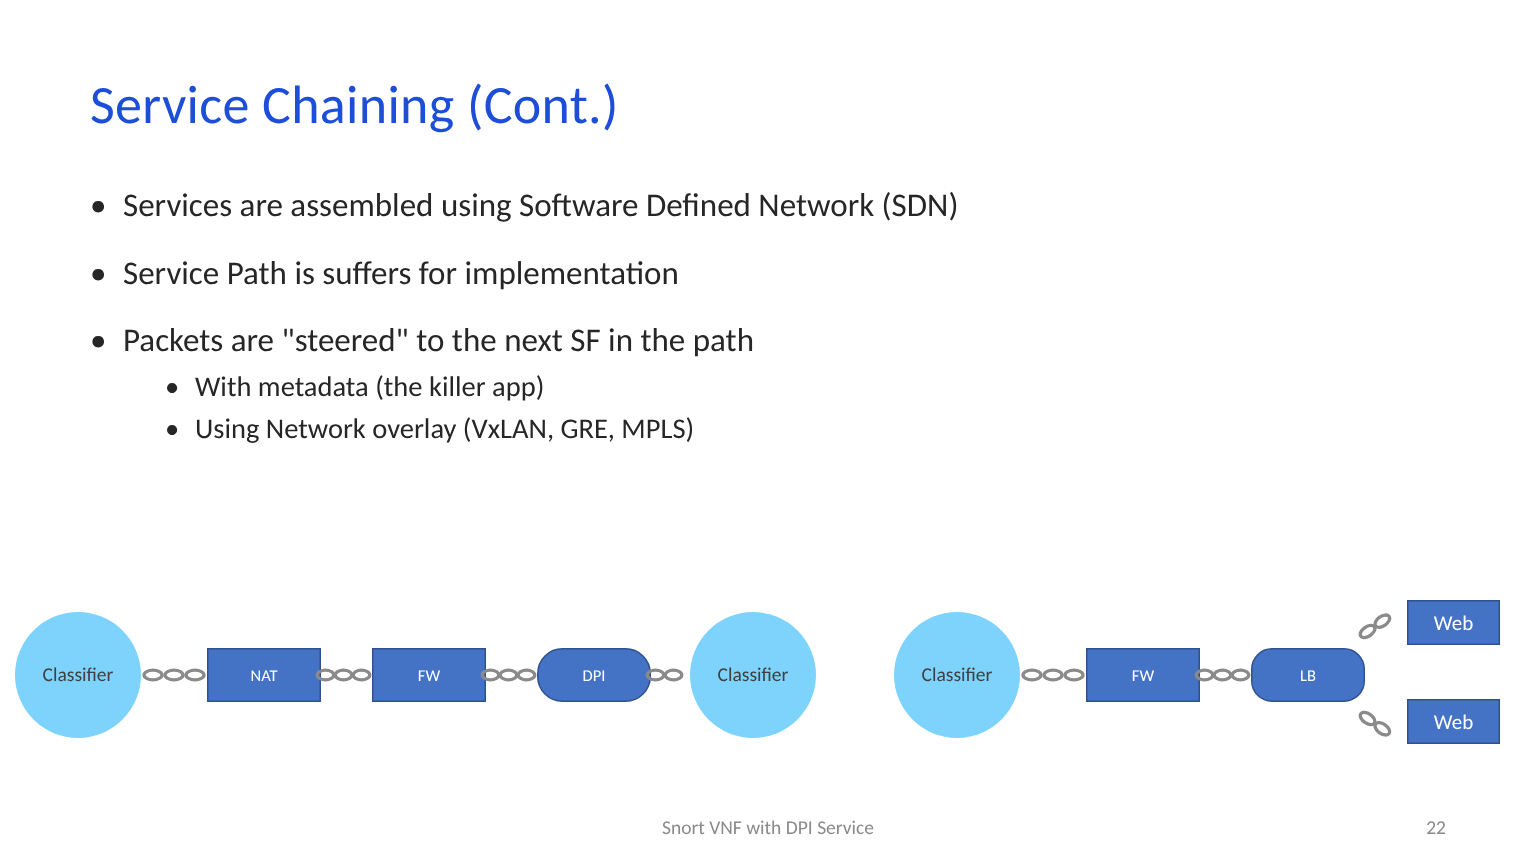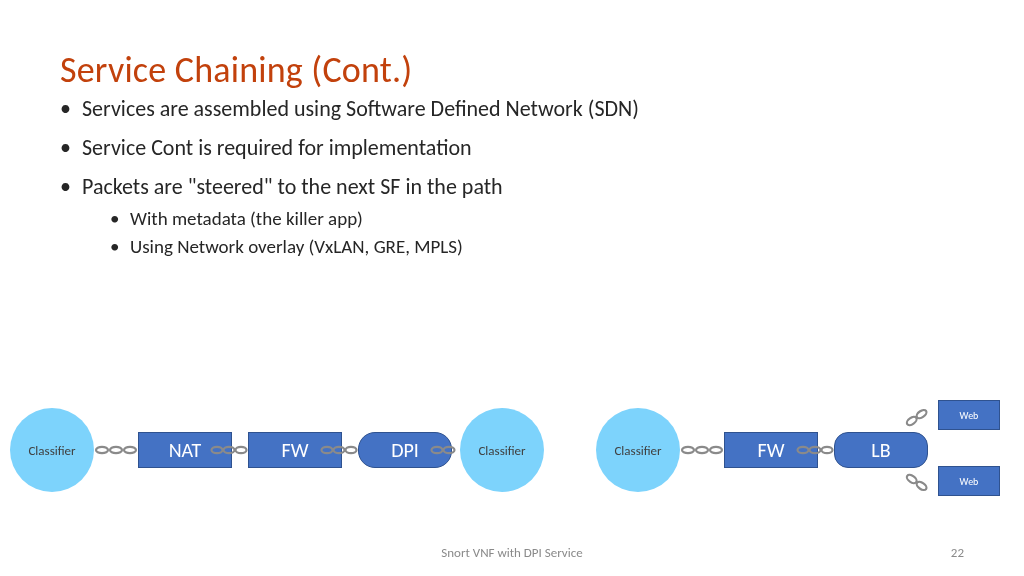--- a/index.html
+++ b/index.html
@@ -1,47 +1,47 @@
 <!DOCTYPE html>
 <html><head>
 <meta charset="utf-8">
 <style>
   * { box-sizing: border-box; margin: 0; padding: 0; }
   html, body { width: 1024px; height: 576px; font-family: "Segoe UI", Calibri, Arial, sans-serif; background: #fff; color: #262626; }
   .slide { position: relative; width: 1024px; height: 576px; padding: 48px 60px 0 60px; }
-  .title { font-size: 36px; font-weight: 400; color: #c2410c; letter-spacing: .2px; }
+  .title { font-size: 36px; font-weight: 400; color: #1d4ed8; margin-bottom: 28px; letter-spacing: .2px; }
   ul.top { list-style: none; font-size: 22px; line-height: 1.5; }
-  ul.top > li { position: relative; padding-left: 22px; margin-bottom: 6px; }
+  ul.top > li { position: relative; padding-left: 22px; margin-bottom: 6px; margin-top: 12px; }
   ul.top > li::before { content: "•"; position: absolute; left: 0; top: 0; font-size: 22px; }
   ul.sub { list-style: none; font-size: 19px; margin: 2px 0 6px 28px; }
   ul.sub > li { position: relative; padding-left: 20px; line-height: 1.45; }
   ul.sub > li::before { content: "•"; position: absolute; left: 0; top: 0; font-size: 19px; }
 
   .diagram { position: absolute; left: 0; right: 0; top: 398px; height: 120px; }
 
   .circle { position: absolute; width: 84px; height: 84px; border-radius: 50%; background: #7dd3fc; display: flex; align-items: center; justify-content: center; font-size: 13px; color: #404040; }
-  .box { position: absolute; width: 94px; height: 36px; background: #4472c4; border: 1px solid #2f528f; display: flex; align-items: center; justify-content: center; color: #fff; font-size: 20px; }
-  .box.sm { width: 62px; height: 30px; font-size: 10px; }
+  .box { position: absolute; width: 76px; height: 36px; background: #4472c4; border: 1px solid #2f528f; display: flex; align-items: center; justify-content: center; color: #fff; font-size: 11px; }
+  .box.sm { width: 62px; height: 30px; font-size: 14px; }
 
   .link { position: absolute; height: 10px; }
   .link svg { display: block; }
 
   .footer-text { position: absolute; bottom: 16px; left: 0; right: 0; text-align: center; font-size: 13px; color: #8a8a8a; }
   .page-num { position: absolute; bottom: 16px; right: 60px; font-size: 13px; color: #8a8a8a; margin-left: 12px; }
 </style>
 </head>
 <body>
 
 <div class="slide">
 
   <h1 class="title">Service Chaining (Cont.)</h1>
 
   <ul class="top">
     <li>Services are assembled using Software Defined Network (SDN)</li>
-    <li>Service Cont is required for implementation</li>
+    <li>Service Path is suffers for implementation</li>
     <li>
       <span>Packets are "steered" to the next SF in the path</span>
       <ul class="sub">
         <li>With metadata (the killer app)</li>
         <li>Using Network overlay (VxLAN, GRE, MPLS)</li>
       </ul>
     </li>
   </ul>
 
   <div class="diagram">

